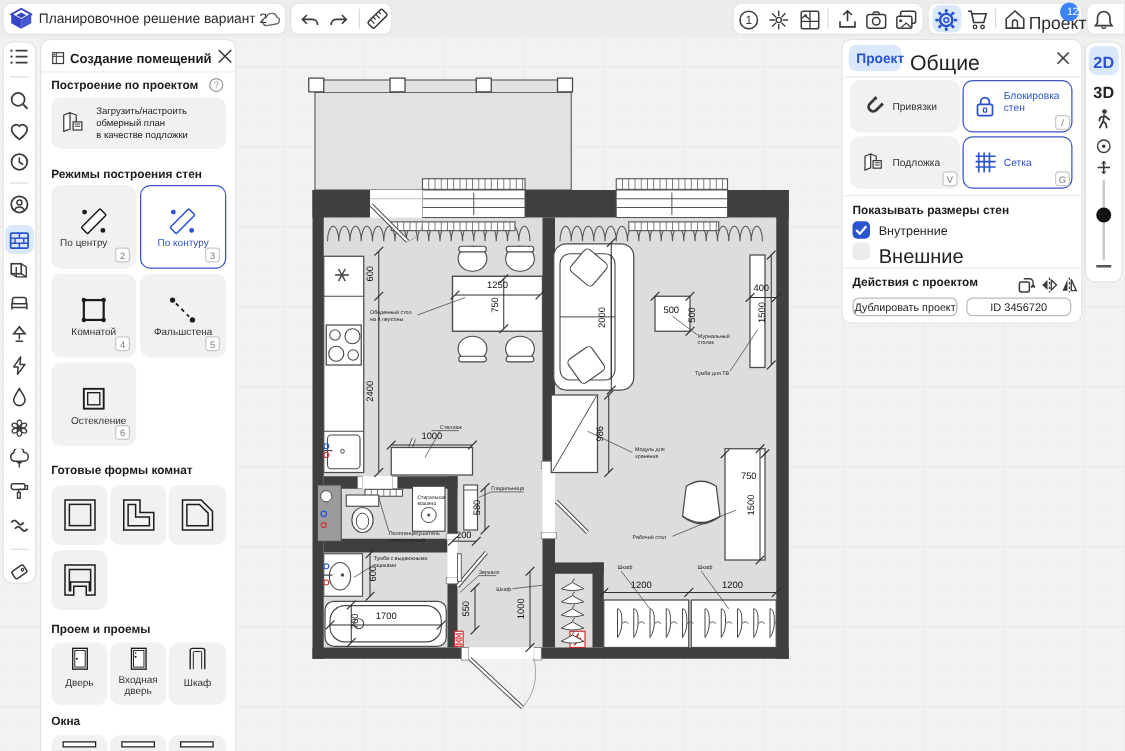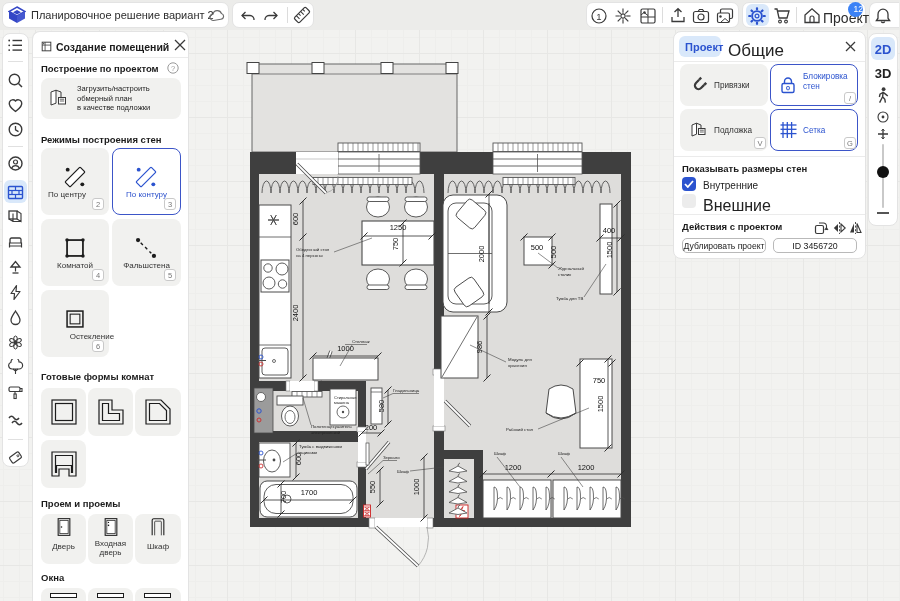--- a/index.html
+++ b/index.html
@@ -639,21 +639,21 @@
       <circle cx="26" cy="26" r="2.4" fill="#1c1c1c"></circle>
       <line x1="11" y1="11" x2="23" y2="23" stroke="#1c1c1c" stroke-width="1.6" stroke-dasharray="3.5,3.5"></line>
     </svg>
     <div class="btnlabel" style="left:112px;top:261px;width:69px;">Фальшстена</div>
     <div class="kbd" style="left:164px;top:269px">5</div>
     <div class="btn" style="left:41px;top:290px;width:68px;height:67px"></div>
     <svg class="icon" style="left:60px;top:304px" width="30" height="30" viewBox="0 0 34 34">
       <rect x="8" y="8" width="18" height="18" fill="none" stroke="#1c1c1c" stroke-width="1.7"></rect>
       <rect x="11.5" y="11.5" width="11" height="11" fill="none" stroke="#1c1c1c" stroke-width="1.2"></rect>
     </svg>
-    <div class="btnlabel" style="left:54px;top:332px;width:76px;">Остекление</div>
+    <div class="btnlabel" style="left:41px;top:332px;width:76px;">Остекление</div>
     <div class="kbd" style="left:92px;top:340px">6</div>
     <div class="hdg" style="position:absolute;left:41px;top:371px">Готовые формы комнат</div>
     <div class="btn" style="left:41px;top:388px;width:45px;height:48px"></div>
     <svg class="icon" style="left:48px;top:396px" width="32" height="32" viewBox="0 0 32 32">
       <rect x="4" y="4" width="24" height="24" fill="none" stroke="#1c1c1c" stroke-width="1.2"></rect>
       <rect x="7.5" y="7.5" width="17" height="17" fill="none" stroke="#1c1c1c" stroke-width="1.2"></rect>
     </svg>
     <div class="btn" style="left:88px;top:388px;width:45px;height:48px"></div>
     <svg class="icon" style="left:95px;top:396px" width="32" height="32" viewBox="0 0 32 32">
       <path d="M4,4 h13 v10 h11 v14 h-24 z" fill="none" stroke="#1c1c1c" stroke-width="1.2"></path>

